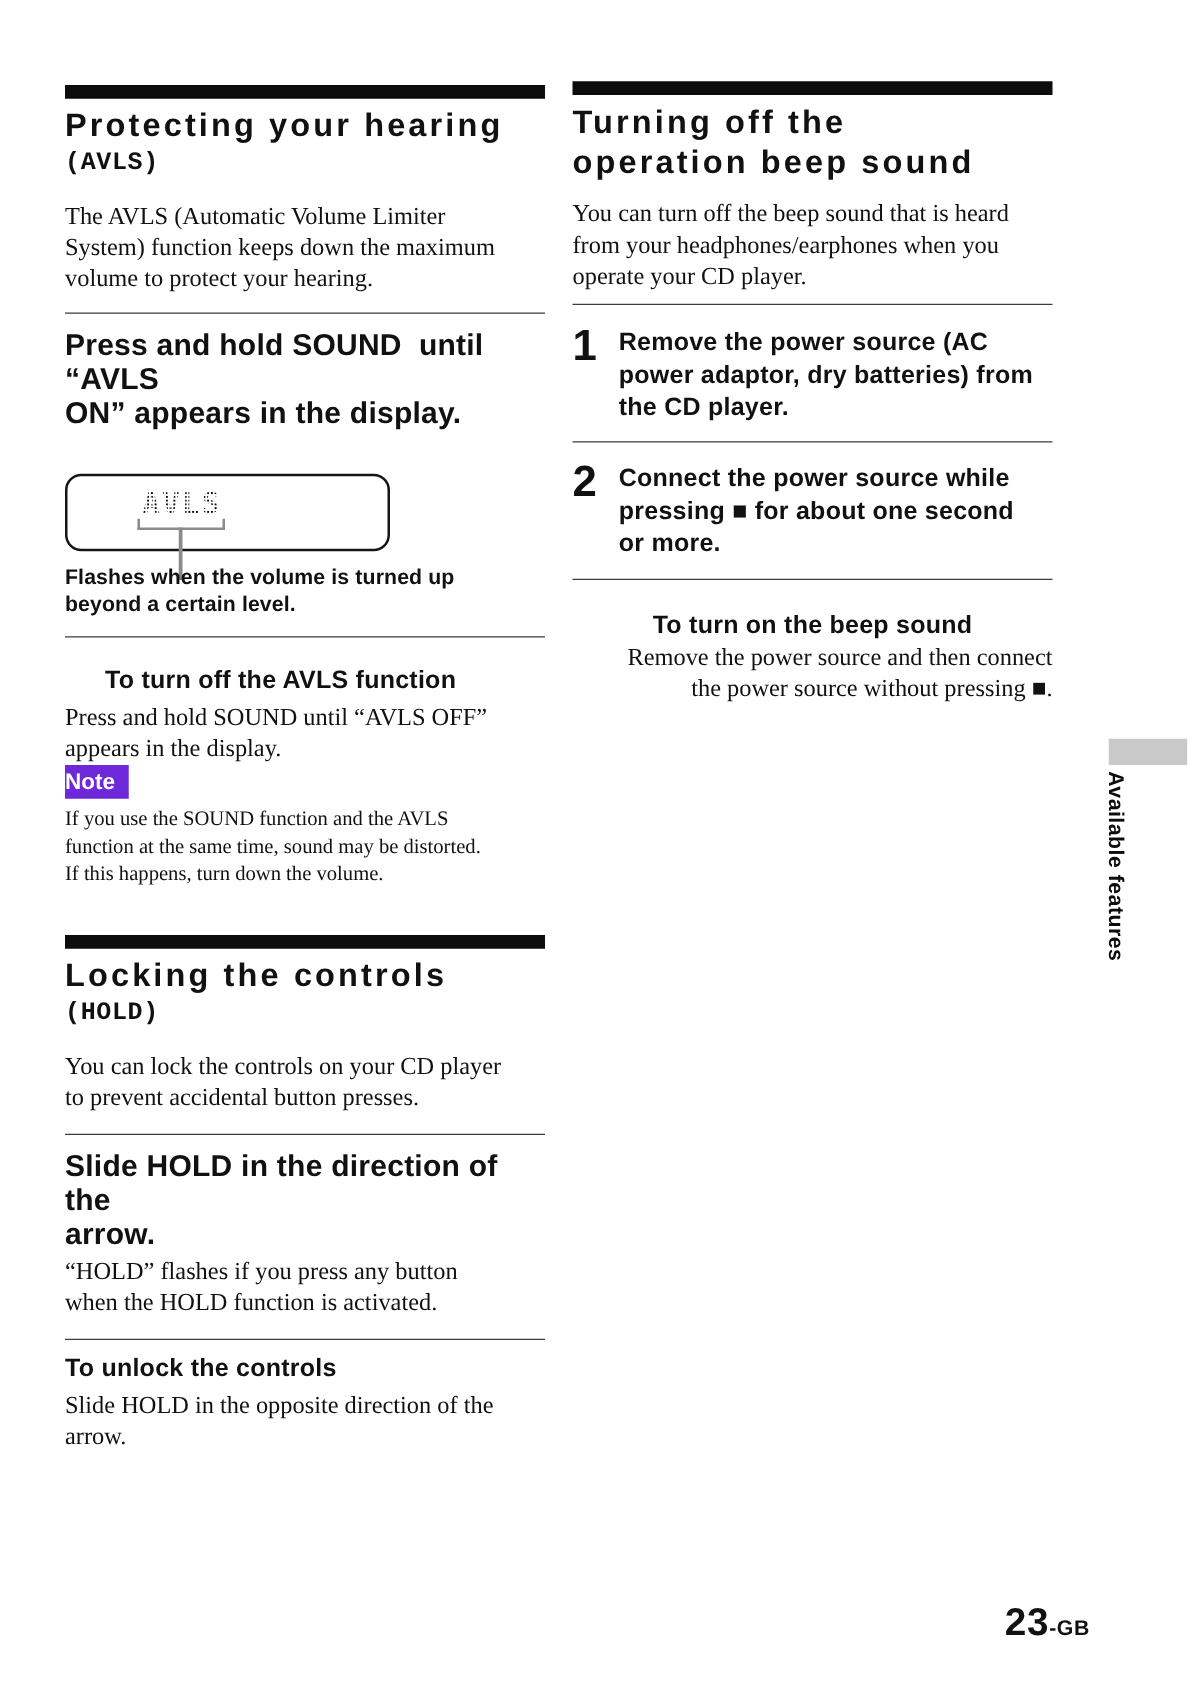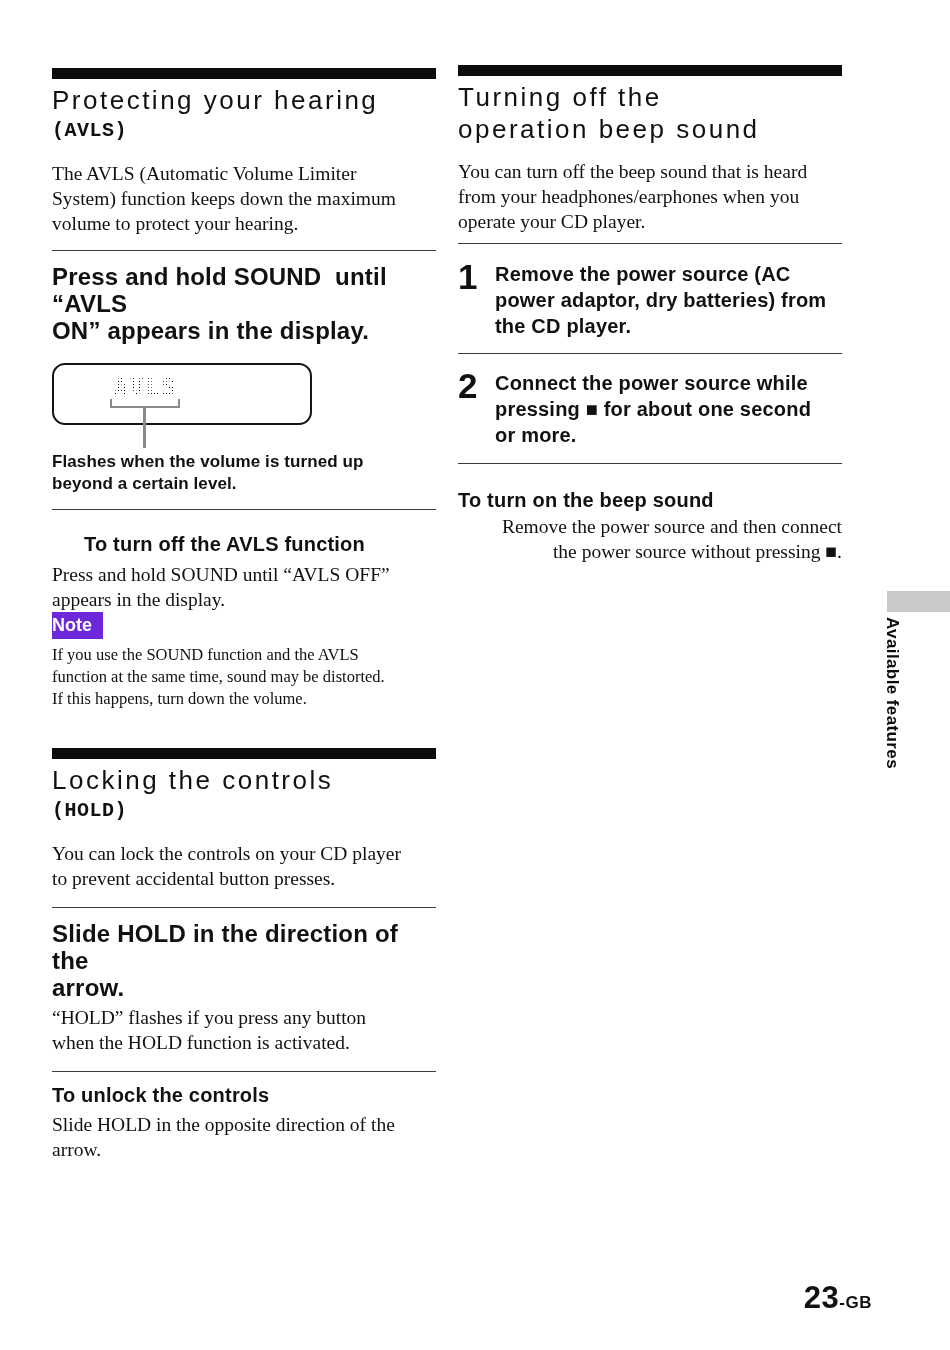--- a/index.html
+++ b/index.html
@@ -18,21 +18,21 @@
 
   .bar { height: 11px; background: #0c0c0c; }
   .bar-1l { margin-top: 68px; }
   .bar-2l { margin-top: 38px; }
   .bar-1r { margin-top: 65px; }
 
   .h1 {
     margin: 5px 0 0 0;
     font-size: 26px;
     line-height: 32px;
-    font-weight: normal;
+    font-weight: bold;
     letter-spacing: 2.5px;
     white-space: pre-line;
   }
   .h2 {
     margin: 3px 0 0 0;
     font-size: 20px;
     line-height: 24px;
     font-weight: bold;
     letter-spacing: 0.5px;
     font-family: Liberation Mono, monospace;
@@ -58,21 +58,21 @@
     margin: 0;
     font-size: 20px;
     line-height: 24px;
     font-weight: bold;
     letter-spacing: 0.2px;
   }
 
   
   .display-wrap { position: relative; margin-top: 19px; height: 132px; }
   .display-box {
-    position: absolute; left: 0; top: 0;
+    position: absolute; left: 0; top: 16px;
     width: 256px; height: 58px;
     border: 2.5px solid #151515;
     border-radius: 13px;
     background: #fff;
   }
   .lcd-text {
     position: absolute; left: 60px; top: 9px;
     font-family: "DejaVu Sans Mono", monospace;
     font-weight: bold;
     font-size: 23px;
@@ -188,21 +188,21 @@
   .mt-rule4l { margin-top: 16px; }
   .mt-h3-2l { margin-top: 11px; }
   .mt-body3l { margin-top: 5px; }
 
   .mt-intro1r { margin-top: 14px; }
   .mt-rule1r { margin-top: 9px; }
   .mt-step1 { margin-top: 17px; }
   .mt-rule2r { margin-top: 14px; }
   .mt-step2 { margin-top: 16px; }
   .mt-rule3r { margin-top: 15px; }
-  .mt-h3-1r { margin-top: 24px; }
+  .mt-h3-1r { margin-top: 24px; text-align: center; }
   .mt-body1r { margin-top: 2px; text-align: right; }
 </style>
 </head>
 <body>
 
 <div class="page">
 
   <div class="col col-left">
 
     <div class="bar bar-1l"></div>

